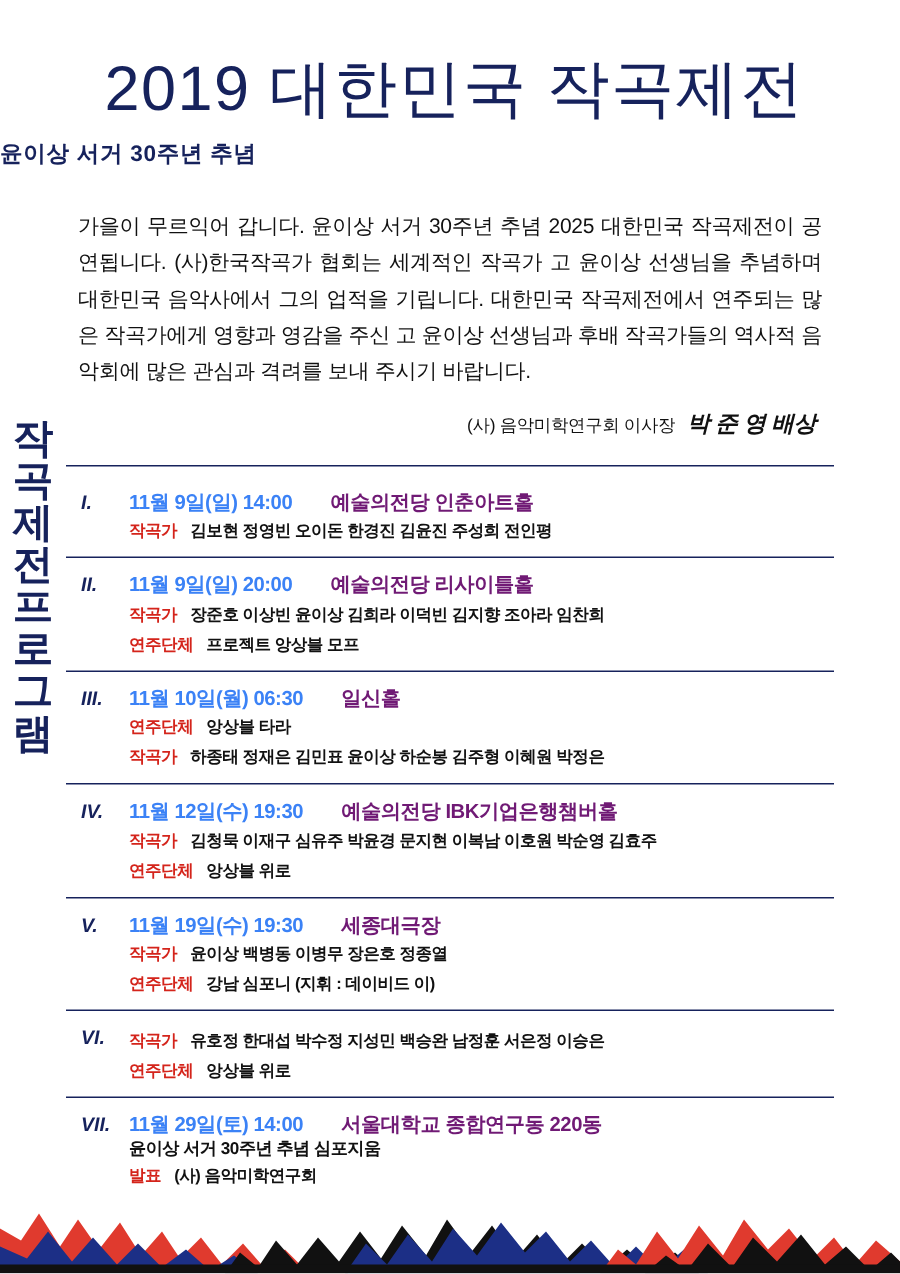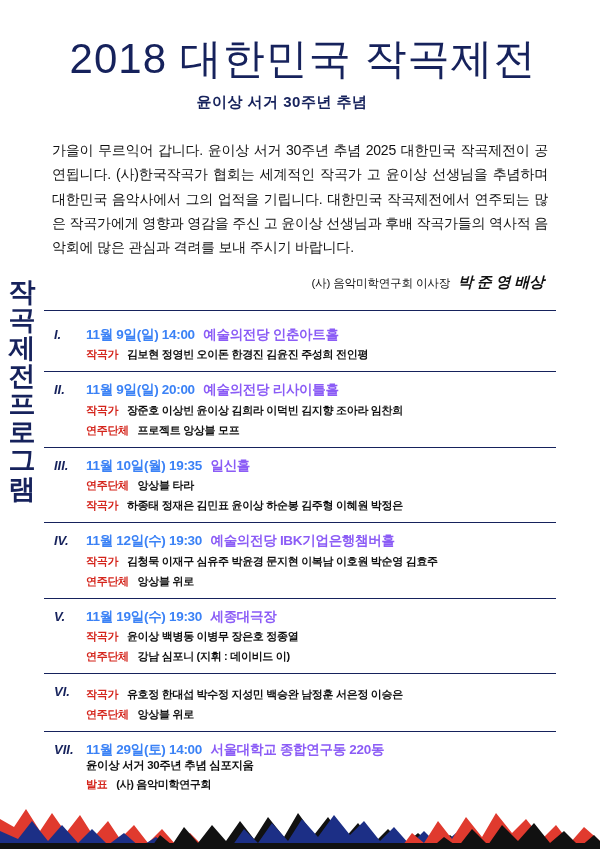--- a/index.html
+++ b/index.html
@@ -34,21 +34,21 @@
     font-weight: 400;
     letter-spacing: 1px;
     color: #16225c;
     line-height: 1.08;
     margin: 0;
     padding-left: 6px;
   }
   .subtitle {
     margin-top: 12px;
     padding-right: 36px;
-    text-align: center;
+    text-align: left;
     font-size: 15px;
     font-weight: 700;
     color: #16225c;
     letter-spacing: 0.5px;
   }
 
   
   .intro {
     margin: 26px 52px 0 52px;
     font-size: 14px;
@@ -126,22 +126,22 @@
     font-size: 13.5px;
     font-weight: 700;
     color: #16225c;
     letter-spacing: -0.3px;
     line-height: 1.3;
   }
   .entry-head .dt {
     color: #3b82f6;
   }
   .entry-head .venue {
-    color: #8b5cf6;
-    margin-left: 5px;
+    color: #701a75;
+    margin-left: 22px;
   }
   .line {
     margin-top: 4px;
     font-size: 11px;
     line-height: 1.45;
     letter-spacing: -0.3px;
     color: #111111;
   }
   .line .lbl {
     color: #d4241b;
@@ -172,21 +172,21 @@
   .bottom-band svg {
     display: block;
   }
 </style>
 </head>
 <body>
 
 <div class="page">
 
   <div class="header">
-    <h1 class="main-title">2018 대한민국 작곡제전</h1>
+    <h1 class="main-title">2019 대한민국 작곡제전</h1>
     <div class="subtitle">윤이상 서거 30주년 추념</div>
   </div>
 
   <div class="intro">가을이 무르익어 갑니다. 윤이상 서거 30주년 추념 2025 대한민국 작곡제전이 공연됩니다. (사)한국작곡가 협회는 세계적인 작곡가 고 윤이상 선생님을 추념하며 대한민국 음악사에서 그의 업적을 기립니다. 대한민국 작곡제전에서 연주되는 많은 작곡가에게 영향과 영감을 주신 고 윤이상 선생님과 후배 작곡가들의 역사적 음악회에 많은 관심과 격려를 보내 주시기 바랍니다.</div>
   <div class="signature">
     <span>(사) 음악미학연구회 이사장</span><span class="name">박 준 영 배상</span>
   </div>
 
   <div class="side-title">
     <span>작</span>
@@ -232,21 +232,21 @@
           <span class="lbl">연주단체</span>
           <span class="val">프로젝트 앙상블 모프</span>
         </div>
       </div>
     </div>
 
     <div class="entry">
       <div class="numeral">III.</div>
       <div class="entry-body">
         <div class="entry-head">
-          <span class="dt">11월 10일(월) 19:35</span>
+          <span class="dt">11월 10일(월) 06:30</span>
           <span class="venue">일신홀</span>
         </div>
         <div class="line">
           <span class="lbl">연주단체</span>
           <span class="val">앙상블 타라</span>
         </div>
         <div class="line">
           <span class="lbl">작곡가</span>
           <span class="val">하종태  정재은  김민표  윤이상  하순봉  김주형  이혜원  박정은</span>
         </div>

